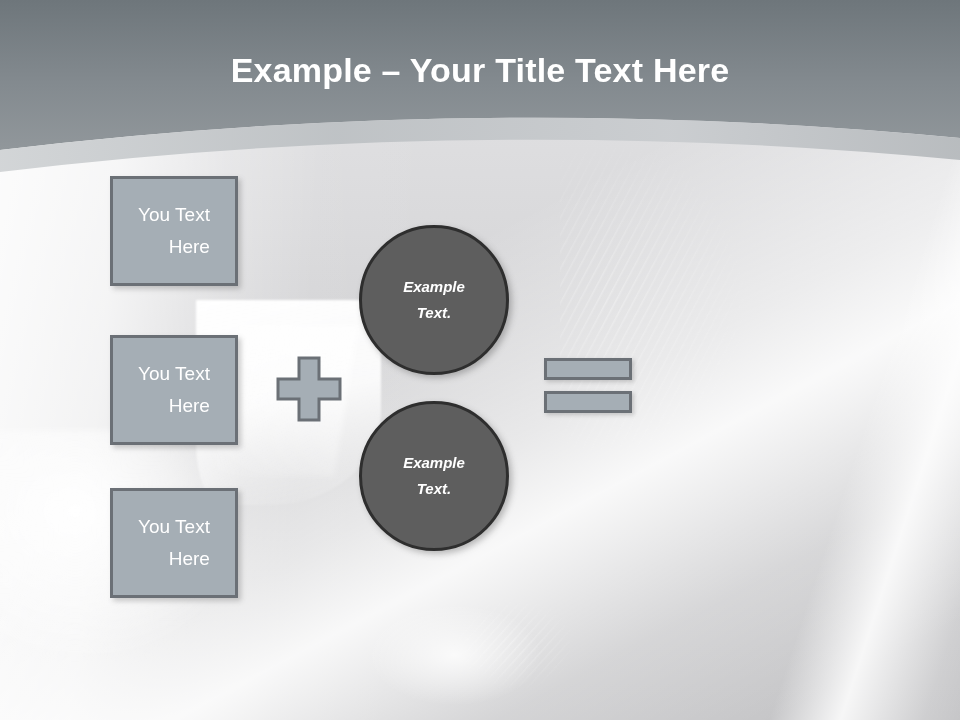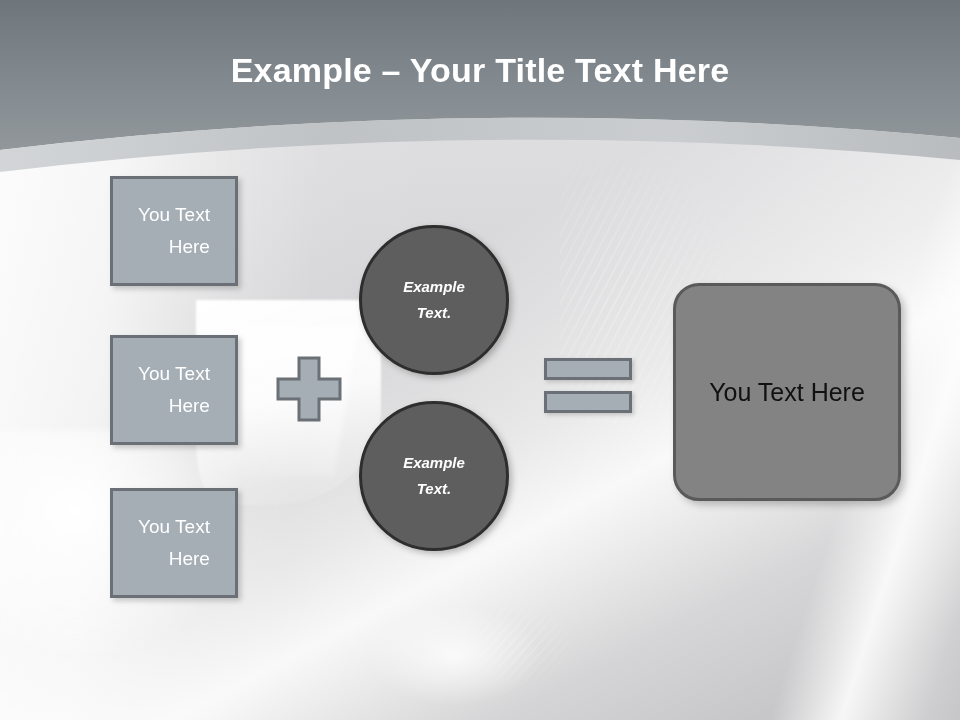--- a/index.html
+++ b/index.html
@@ -264,17 +264,14 @@
     <span>
       <span>Example</span><br><span>Text.</span>
     </span>
   </div>
   <div class="circle circle-2">
     <span>
       <span>Example</span><br><span>Text.</span>
     </span>
   </div>
 
-  <div class="result">
-    <span>You Text Here</span>
-  </div>
 
 </div>
 
 </body></html>

